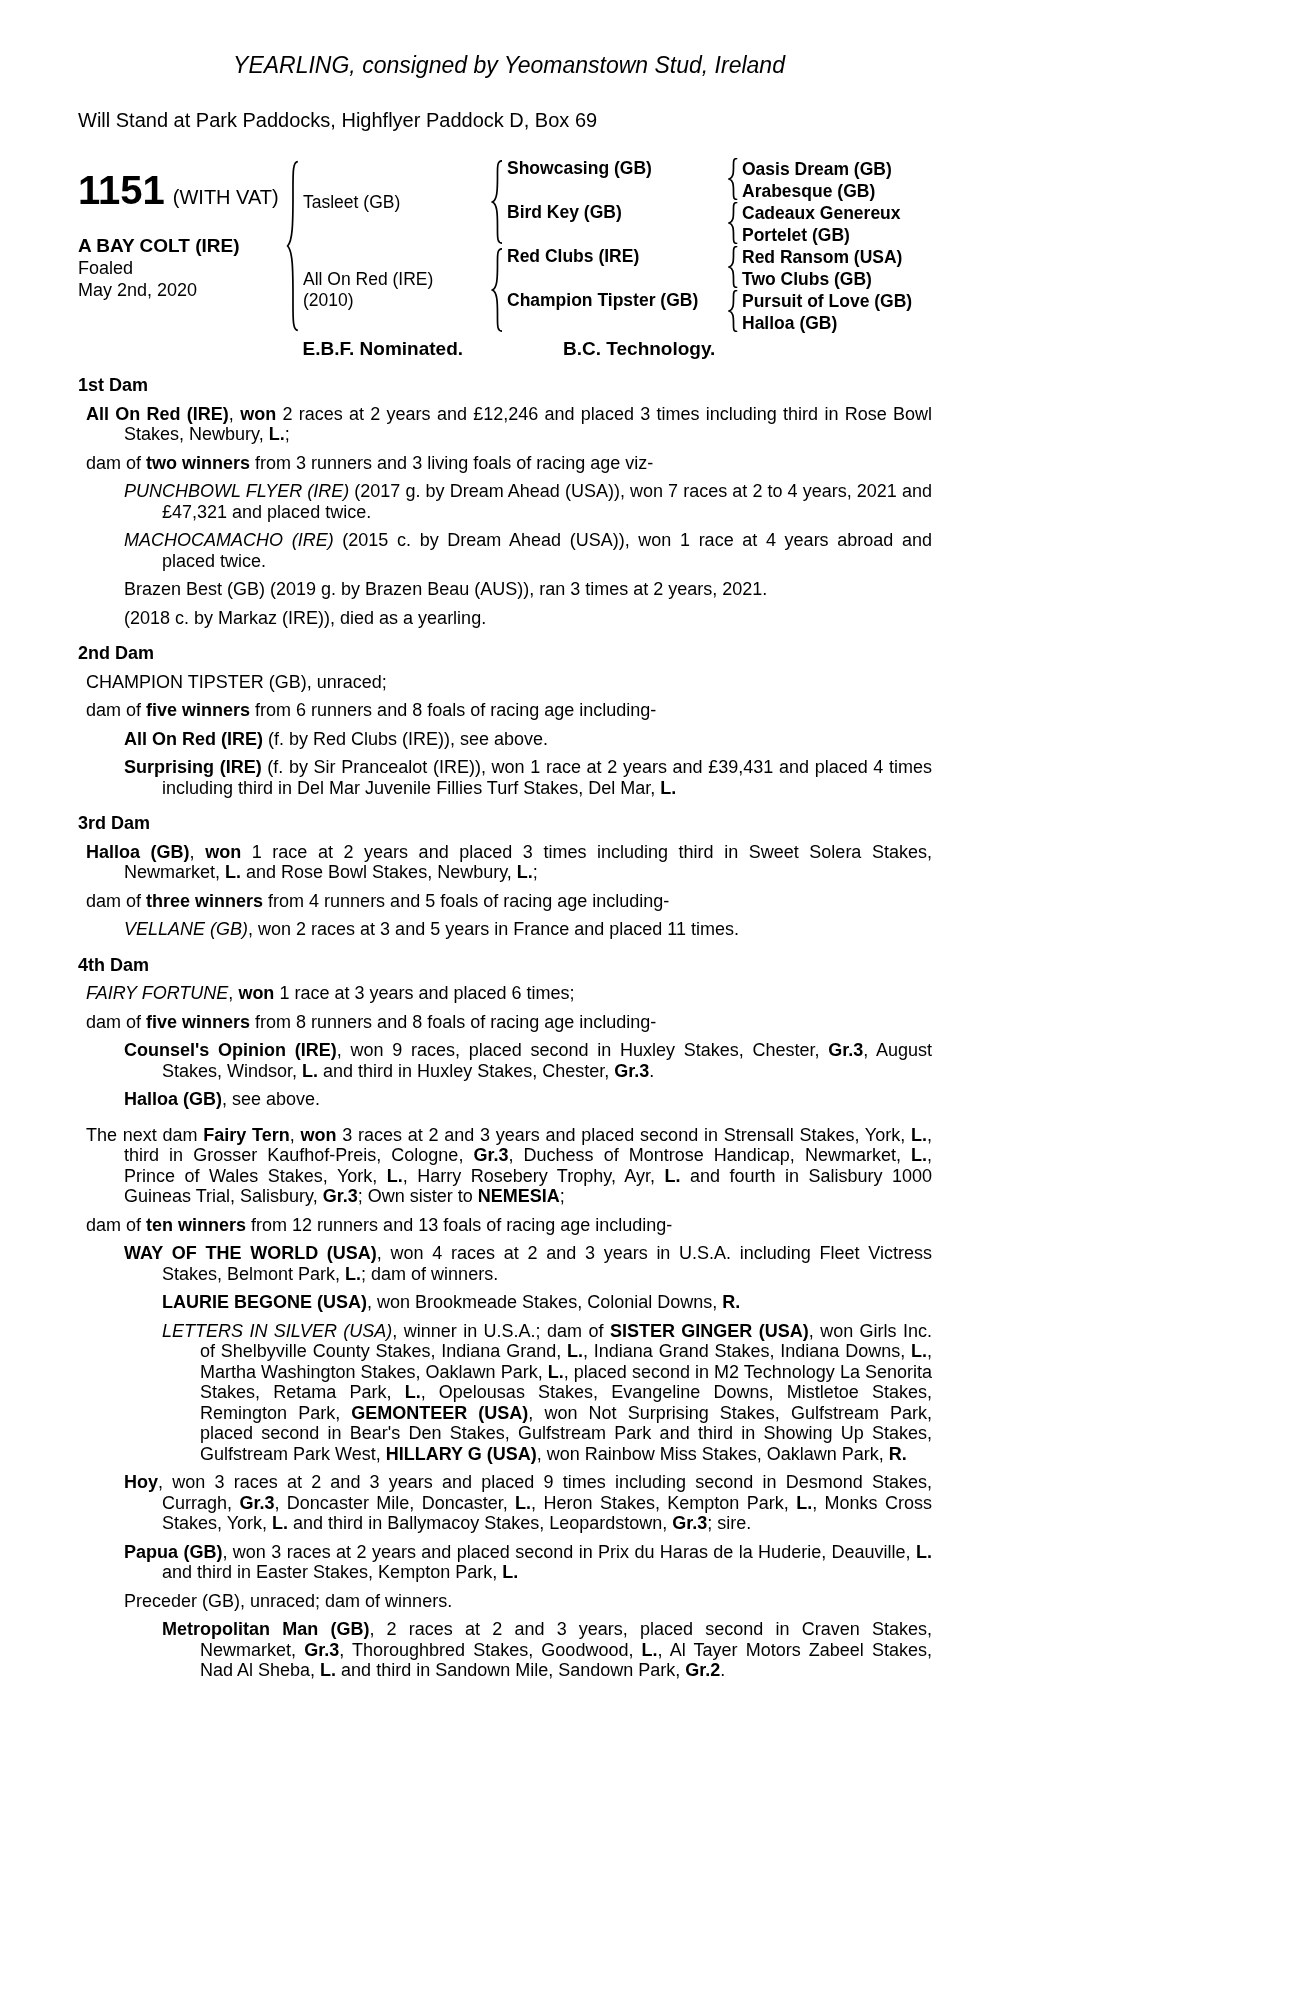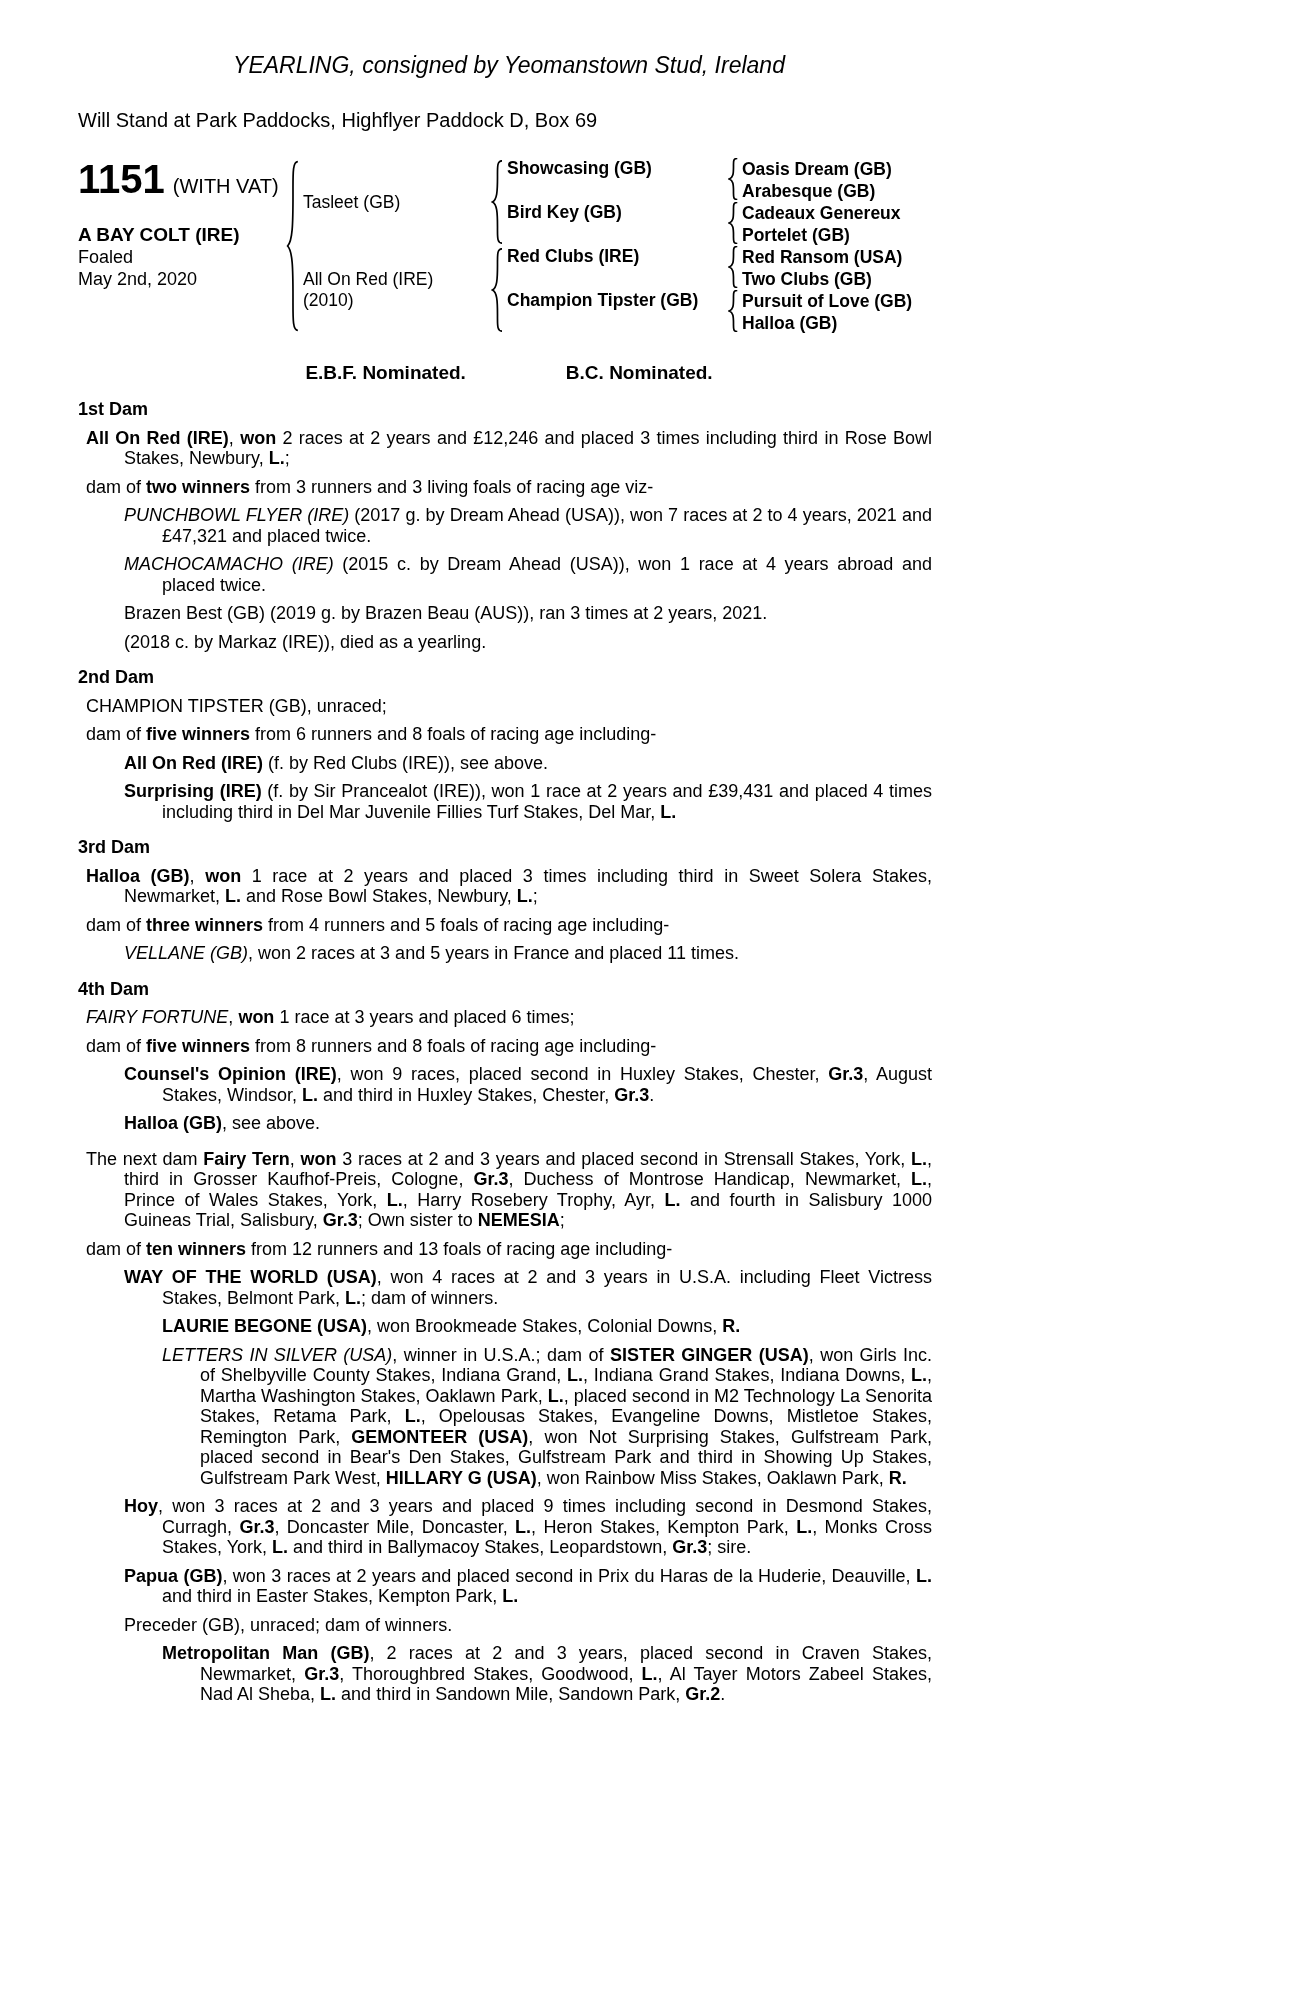--- a/index.html
+++ b/index.html
@@ -22,21 +22,21 @@
   .stand-line {
     font-weight: normal;
     font-size: 20px;
     margin: 0 0 26px 0;
   }
 
   
   .ped-block { display: flex; align-items: flex-start; }
   .lot-col { flex: 0 0 205px; width: 205px; }
   .lot-number-row { display: flex; align-items: baseline; gap: 8px; }
-  .lot-number { font-size: 40px; font-weight: bold; line-height: 1.05; }
+  .lot-number { font-size: 40px; font-weight: bold; line-height: 1.05; margin-top: 11px; }
   .lot-vat { font-size: 20px; }
   .colt-name { font-weight: bold; font-size: 19px; margin-top: 24px; }
   .foaled-line { font-size: 18px; line-height: 22px; }
 
   .ped-tree { display: flex; align-items: center; font-size: 17.5px; }
   .name { white-space: nowrap; }
   .gen1, .gen2, .gen3 { display: flex; flex-direction: column; }
   .g1-row { display: flex; align-items: center; height: 88px; }
   .g2-row { display: flex; align-items: flex-start; height: 44px; font-weight: bold; }
   .gen3 { justify-content: center; }
@@ -47,21 +47,21 @@
   .brace svg { display: block; }
   .b1 svg { width: 14px; height: 172px; }
   .b2 svg { width: 13px; height: 84px; }
   .b3 svg { width: 11px; height: 42px; }
 
   
   .noms {
     width: 862px;
     display: flex; justify-content: center; gap: 100px;
     font-weight: bold; font-size: 19px;
-    margin: 28px 0 4px 0;
+    margin: 4px 0 4px 0;
   }
 
   
   .sections { width: 862px; font-size: 18px; line-height: 20.5px; text-align: justify; }
   .sec { margin-top: 15px; }
   .sec-heading { font-weight: bold; }
   p.para { margin: 8px; }
   .ind0 { padding-left: 38px;  text-indent: -38px; }
   .ind1 { padding-left: 76px;  text-indent: -38px; }
   .ind2 { padding-left: 114px; text-indent: -38px; }
@@ -170,21 +170,21 @@
               </div>
             </div>
           </div>
 
         </div>
       </div>
     </div>
 
     <div class="noms">
       <span>E.B.F. Nominated.</span>
-      <span>B.C. Nominated.</span>
+      <span>B.C. Technology.</span>
     </div>
 
     <div class="sections">
         <section class="sec">
           <div class="sec-heading">1st Dam</div>
           <p class="para ind0"><span class="b">All On Red (IRE)</span><span>, </span><span class="b">won</span><span> 2 races at 2 years and £12,246 and placed 3 times including third in Rose Bowl Stakes, Newbury, </span><span class="b">L.</span><span>;</span></p>
           <p class="para ind0"><span>dam of </span><span class="b">two winners</span><span> from 3 runners and 3 living foals of racing age viz-</span></p>
           <p class="para ind1"><span class="i">PUNCHBOWL FLYER (IRE)</span><span> (2017 g. by Dream Ahead (USA)), won 7 races at 2 to 4 years, 2021 and £47,321 and placed twice.</span></p>
           <p class="para ind1"><span class="i">MACHOCAMACHO (IRE)</span><span> (2015 c. by Dream Ahead (USA)), won 1 race at 4 years abroad and placed twice.</span></p>
           <p class="para ind1"><span>Brazen Best (GB) (2019 g. by Brazen Beau (AUS)), ran 3 times at 2 years, 2021.</span></p>

